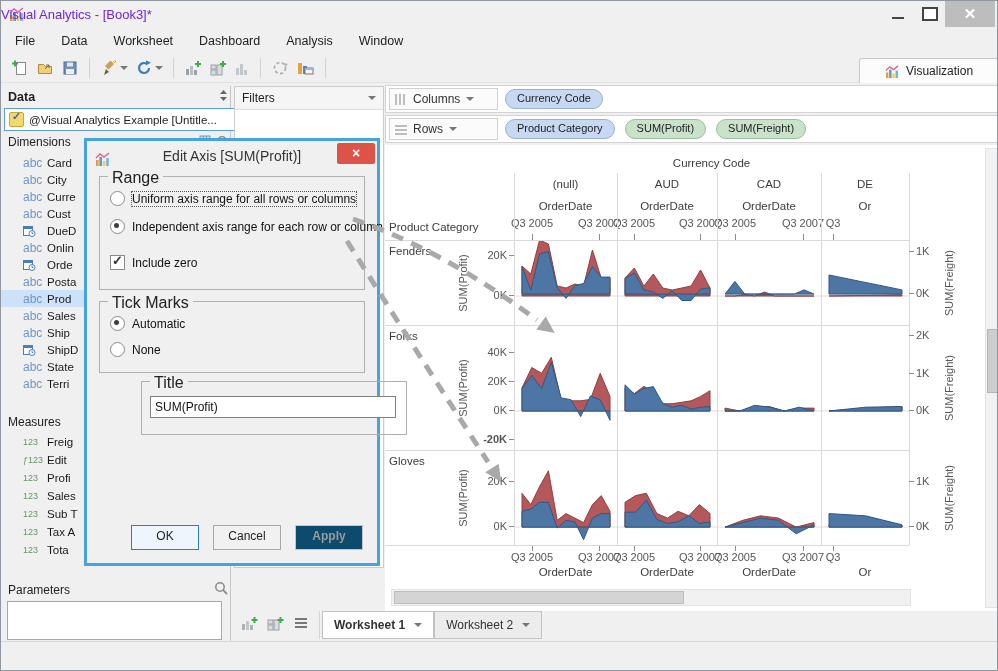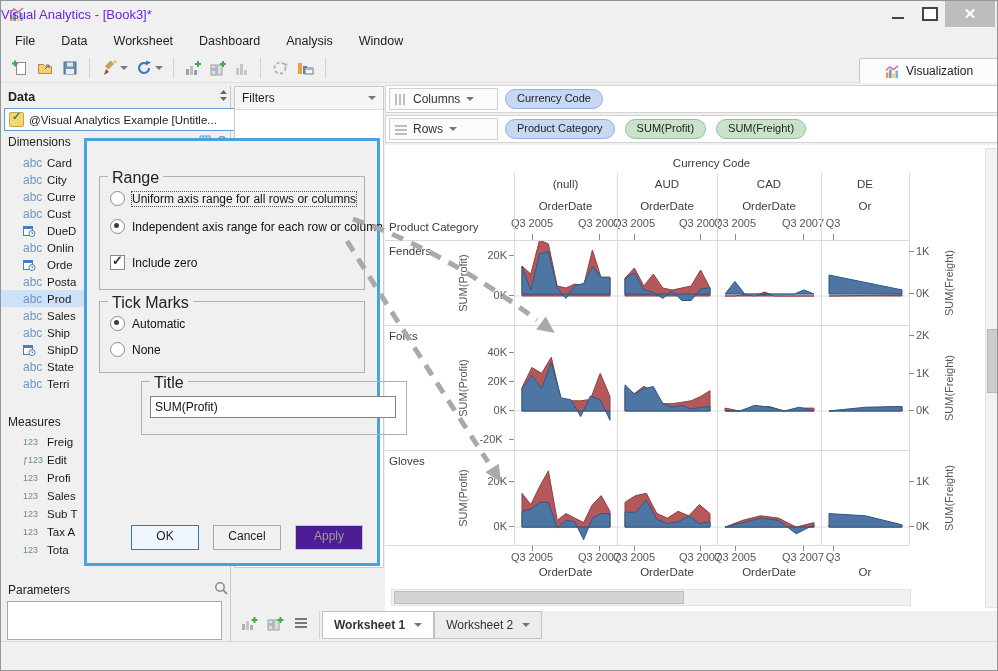--- a/index.html
+++ b/index.html
@@ -72,21 +72,21 @@
   .radio{width:13px;height:13px;border-radius:50%;border:1px solid #8a8a8a;background:#fff;flex:none;position:relative;}
   .radio.sel::after{content:"";position:absolute;left:3px;top:3px;width:5px;height:5px;border-radius:50%;background:#3c3c3c;}
   .chk{width:13px;height:13px;border:1px solid #8a8a8a;background:#fff;flex:none;position:relative;}
   .chk.on::after{content:"\2713";position:absolute;left:1px;top:-3px;font-size:13px;font-weight:bold;color:#333;}
   .focusring{outline:1px dotted #555;}
   .tinput{position:absolute;left:8px;width:236px;height:16px;border:1px solid #828282;font-size:12px;padding:2px 4px;font-family:"Liberation Sans",sans-serif;color:#111;}
   .combo{position:absolute;left:8px;width:244px;height:22px;border:1px solid #8a8a8a;background:#f2f2f2;font-size:12px;line-height:22px;padding-left:6px;color:#111;}
   .combo .caret{position:absolute;right:7px;top:9px;}
   .dbtn{position:absolute;width:66px;height:23px;background:#f1f1f1;border:1px solid #a8a8a8;font-size:12px;text-align:center;line-height:21px;color:#222;}
   .dbtn.default{border:1px solid #2f7cc0;background:#eef5fc;}
-  .dbtn.disabled{color:#9b9b9b;border-color:#c6c6c6;background:#4c1d95;}
+  .dbtn.disabled{color:#9b9b9b;border-color:#c6c6c6;background:#0c4a6e;font-weight:bold;}
   
   .arrows{position:absolute;left:0;top:0;z-index:50;pointer-events:none;}
   
   .tabsbar{position:absolute;left:230px;top:610px;width:766px;height:28px;background:#f0f0f0;display:flex;align-items:center;}
   .tabicons{display:flex;gap:9px;padding:0 10px;align-items:center;height:28px;border-right:1px solid #d5d5d5;margin-right:2px;}
   .sheettab{height:26px;display:flex;align-items:center;padding:0 11px;font-size:12px;border:1px solid #c2c2c2;background:#ececec;color:#333;gap:9px;}
   .sheettab.active{background:#fff;font-weight:bold;}
   .statusbar{position:absolute;left:0;top:640px;width:996px;height:29px;border-top:1px solid #d9d9d9;background:#f0f0f0;}
 </style>
 </head>
@@ -470,21 +470,21 @@
       </div>
       <div class="ch-vwrap" style="left: 556px; top: 180px; height: 125px;">
         <span class="vtext">SUM(Freight)</span>
       </div>
       <div class="ch-tick" style="left: 90px; top: 201px; width: 32px; text-align: right;">40K</div>
       <div class="ch-tmh" style="left: 124px; top: 207px; width: 5px;"></div>
       <div class="ch-tick" style="left: 90px; top: 230px; width: 32px; text-align: right;">20K</div>
       <div class="ch-tmh" style="left: 124px; top: 236px; width: 5px;"></div>
       <div class="ch-tick" style="left: 90px; top: 259px; width: 32px; text-align: right;">0K</div>
       <div class="ch-tmh" style="left: 124px; top: 265px; width: 5px;"></div>
-      <div class="ch-tick" style="left: 90px; top: 288px; width: 32px; text-align: center;">-20K</div>
+      <div class="ch-tick" style="left: 90px; top: 288px; width: 32px; text-align: right; font-weight: bold;">-20K</div>
       <div class="ch-tmh" style="left: 124px; top: 294px; width: 5px;"></div>
       <div class="ch-tick" style="left: 531px; top: 184px; width: 32px;">2K</div>
       <div class="ch-tmh" style="left: 524px; top: 190px; width: 5px;"></div>
       <div class="ch-tick" style="left: 531px; top: 222px; width: 32px;">1K</div>
       <div class="ch-tmh" style="left: 524px; top: 228px; width: 5px;"></div>
       <div class="ch-tick" style="left: 531px; top: 259px; width: 32px;">0K</div>
       <div class="ch-tmh" style="left: 524px; top: 265px; width: 5px;"></div>
       <div class="ch-cell" style="left: 130px; top: 181px; width: 102px; height: 124px;"><svg width="102" height="124">
           <line x1="0" x2="102" y1="84.97679814385151" y2="84.97679814385151" stroke="#dedede"></line>
           <polygon points="7,85.0 7.0,61.8 16.8,41.5 26.6,47.3 36.3,31.3 46.1,73.4 55.9,74.8 65.7,74.8 75.4,73.4 85.2,47.3 95.0,70.5 95.0,85.0" fill="#b4585b" stroke="#8f4040" stroke-width="1"></polygon>
@@ -544,20 +544,31 @@
       <div class="ch-hline" style="left: 0px; top: 400px; width: 524px;"></div>
     </div>
   <div class="vscroll">
       <div class="vthumb"></div>
     </div>
   <div class="hscroll">
       <div class="hthumb"></div>
     </div>
 
   <div class="dialog">
+    <div class="dlg-title">
+      <span class="dlg-logo"><svg width="16" height="16" viewBox="0 0 16 16">
+            <rect x="1" y="9" width="2.6" height="6" fill="#e89b3c"></rect>
+            <rect x="4.4" y="6" width="2.6" height="9" fill="#5b9bd5"></rect>
+            <rect x="7.8" y="10" width="2.6" height="5" fill="#f2cf4a"></rect>
+            <rect x="11.2" y="7" width="2.6" height="8" fill="#74b3e0"></rect>
+            <polyline points="1,7 5,3 9,6 14,2" stroke="#d66a8a" stroke-width="1.5" fill="none"></polyline>
+          </svg></span>
+      <span>Edit Axis [SUM(Profit)]</span>
+      <span class="dlg-close">×</span>
+    </div>
     <div class="group" style="top:35px;height:112px;">
       <span class="legend">Range</span>
       <div class="opt" style="top:14px;">
         <span class="radio"></span>
         <span class="focusring">Uniform axis range for all rows or columns</span>
       </div>
       <div class="opt" style="top:42px;">
         <span class="radio sel"></span>
         <span>Independent axis range for each row or column</span>
       </div>

